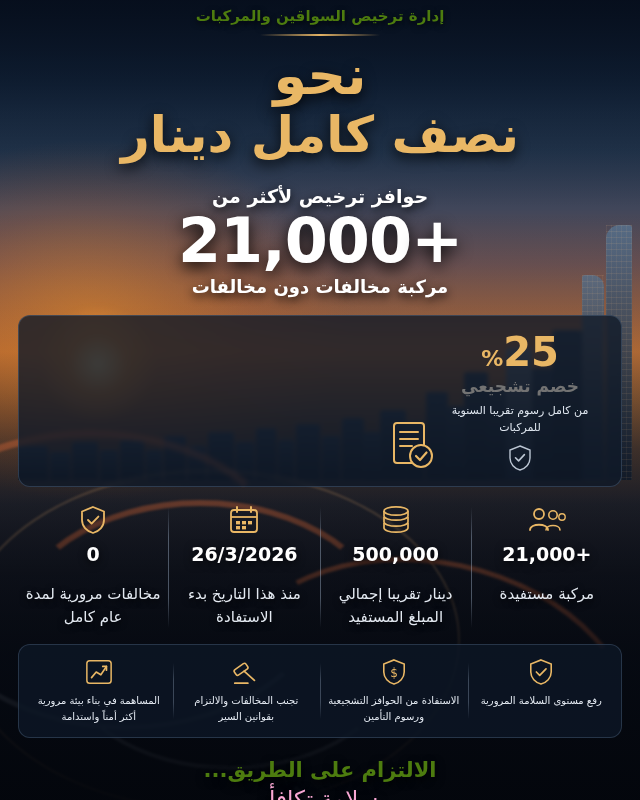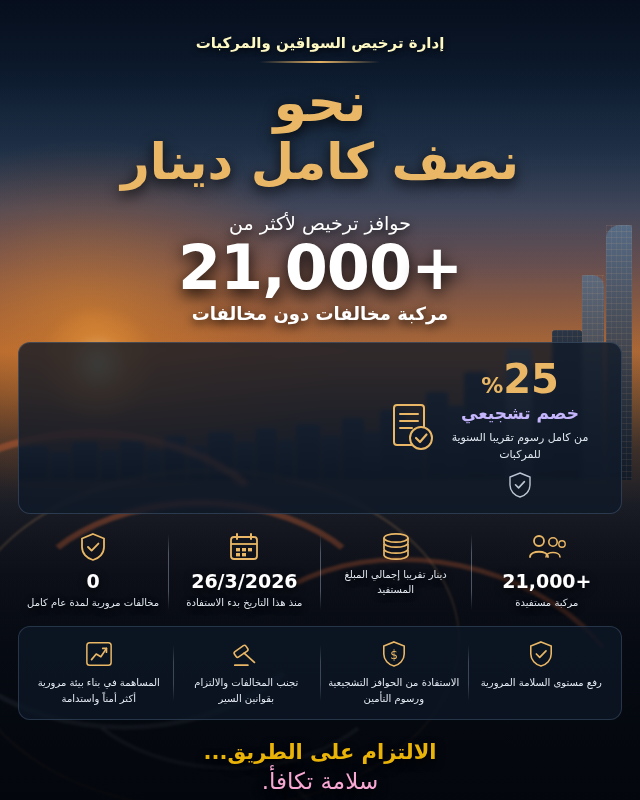--- a/index.html
+++ b/index.html
@@ -84,22 +84,22 @@
       linear-gradient(180deg, rgba(5,12,25,0.82) 0%, rgba(5,12,25,0.25) 14%, rgba(5,12,25,0.0) 26%, rgba(5,10,20,0.25) 62%, rgba(4,8,16,0.80) 84%, rgba(3,6,12,0.94) 100%);
   }
   
   .content { position: relative; z-index: 5; height: 100%; padding: 0 18px; }
 
   .org {
     text-align: center;
     font-size: 15px;
     font-weight: bold;
     letter-spacing: 0.2px;
-    color: #fef9c3;
-    padding-top: 34px;
+    color: #4d7c0f;
+    padding-top: 7px;
     text-shadow: 0 2px 6px rgba(0,0,0,0.8);
   }
   .org-rule {
     width: 120px; height: 2px; margin: 9px auto 0;
     background: linear-gradient(90deg, rgba(230,177,92,0) 0%, #e3b264 50%, rgba(230,177,92,0) 100%);
   }
   .h1 {
     text-align: center;
     margin-top: 12px;
     font-size: 54px;
@@ -114,21 +114,21 @@
     font-weight: bold;
     color: #e9b765;
     line-height: 1.12;
     margin-top: 2px;
     text-shadow: 0 4px 14px rgba(0,0,0,0.85);
   }
   .sub {
     text-align: center;
     margin-top: 22px;
     font-size: 19px;
-    font-weight: normal;
+    font-weight: bold;
     color: #ffffff;
     text-shadow: 0 3px 10px rgba(0,0,0,0.9);
   }
   .bignum {
     text-align: center;
     font-size: 62px;
     font-weight: bold;
     color: #ffffff;
     line-height: 1.02;
     margin-top: 2px;
@@ -146,41 +146,41 @@
 
   
   .panel {
     margin-top: 18px;
     background: rgba(14,24,40,0.78);
     border: 1px solid rgba(120,150,185,0.28);
     border-radius: 12px;
     padding: 14px 16px;
     display: flex;
     gap: 0;
-    align-items: center;
+    align-items: flex-end;
     backdrop-filter: blur(2px);
   }
   .panel-right {
     width: 170px;
     text-align: center;
     padding-top: 2px;
   }
   .pct {
     font-size: 40px;
     font-weight: bold;
     color: #e9b765;
     line-height: 1;
     direction: ltr;
     display: inline-block;
   }
   .disc-title {
     margin-top: 4px;
     font-size: 17px;
     font-weight: bold;
-    color: #c4b5fd;
+    color: #737373;
   }
   .disc-body {
     margin-top: 6px;
     font-size: 11px;
     line-height: 1.55;
     color: #dfe6ef;
   }
   .shield-sm { margin-top: 8px; opacity: 0.9; }
   .divider-v {
     width: 1px;
@@ -213,22 +213,22 @@
   }
   .stat .ic { height: 34px; display: flex; align-items: center; justify-content: center; }
   .stat .val {
     margin-top: 6px;
     font-size: 19px;
     font-weight: bold;
     color: #ffffff;
     text-shadow: 0 2px 8px rgba(0,0,0,0.85);
   }
   .stat .lbl {
-    margin-top: 3px;
-    font-size: 10px;
+    margin-top: 18px;
+    font-size: 15px;
     line-height: 1.5;
     color: #e3e9f1;
     text-shadow: 0 2px 7px rgba(0,0,0,0.85);
   }
   .stat-sep {
     width: 1px; align-self: stretch; margin-top: 4px;
     background: linear-gradient(180deg, rgba(170,190,215,0) 0%, rgba(170,190,215,0.4) 25%, rgba(170,190,215,0.4) 75%, rgba(170,190,215,0) 100%);
   }
 
   
@@ -259,21 +259,21 @@
     line-height: 1.6;
     color: #e4eaf2;
   }
 
   
   .foot1 {
     margin-top: 20px;
     text-align: center;
     font-size: 21px;
     font-weight: bold;
-    color: #eab308;
+    color: #4d7c0f;
     text-shadow: 0 3px 10px rgba(0,0,0,0.9);
   }
   .foot2 {
     margin-top: 4px;
     text-align: center;
     font-size: 23px;
     font-weight: normal;
     color: #f9a8d4;
     text-shadow: 0 3px 12px rgba(0,0,0,0.9);
   }
@@ -395,20 +395,21 @@
 
       <div class="stat">
         <div class="ic">
           <svg width="36" height="30" viewBox="0 0 36 30">
             <ellipse cx="18" cy="6" rx="12" ry="4.2" fill="none" stroke="#e9b765" stroke-width="1.7"></ellipse>
             <path d="M6 6 V11 C6 13.3 11.4 15.2 18 15.2 C24.6 15.2 30 13.3 30 11 V6" fill="none" stroke="#e9b765" stroke-width="1.7"></path>
             <path d="M6 12 V17 C6 19.3 11.4 21.2 18 21.2 C24.6 21.2 30 19.3 30 17 V12" fill="none" stroke="#e9b765" stroke-width="1.7"></path>
             <path d="M6 18 V23 C6 25.3 11.4 27.2 18 27.2 C24.6 27.2 30 25.3 30 23 V18" fill="none" stroke="#e9b765" stroke-width="1.7"></path>
           </svg>
         </div>
+        <div class="val">500,000</div>
         <div class="lbl">دينار تقريبا إجمالي المبلغ المستفيد</div>
       </div>
 
       <div class="stat-sep"></div>
 
       <div class="stat">
         <div class="ic">
           <svg width="32" height="30" viewBox="0 0 32 30">
             <rect x="3" y="5" width="26" height="22" rx="3" fill="none" stroke="#e9b765" stroke-width="1.8"></rect>
             <line x1="3" y1="12" x2="29" y2="12" stroke="#e9b765" stroke-width="1.8"></line>

